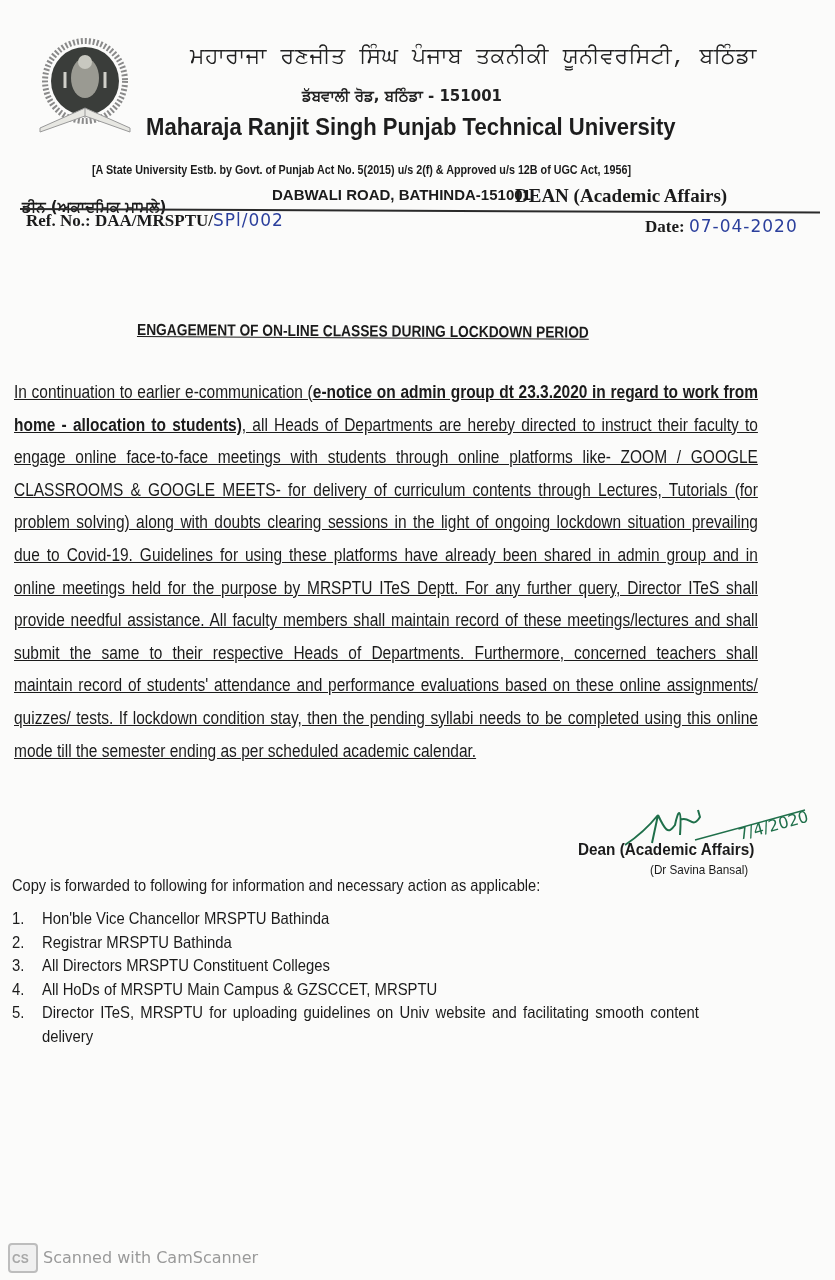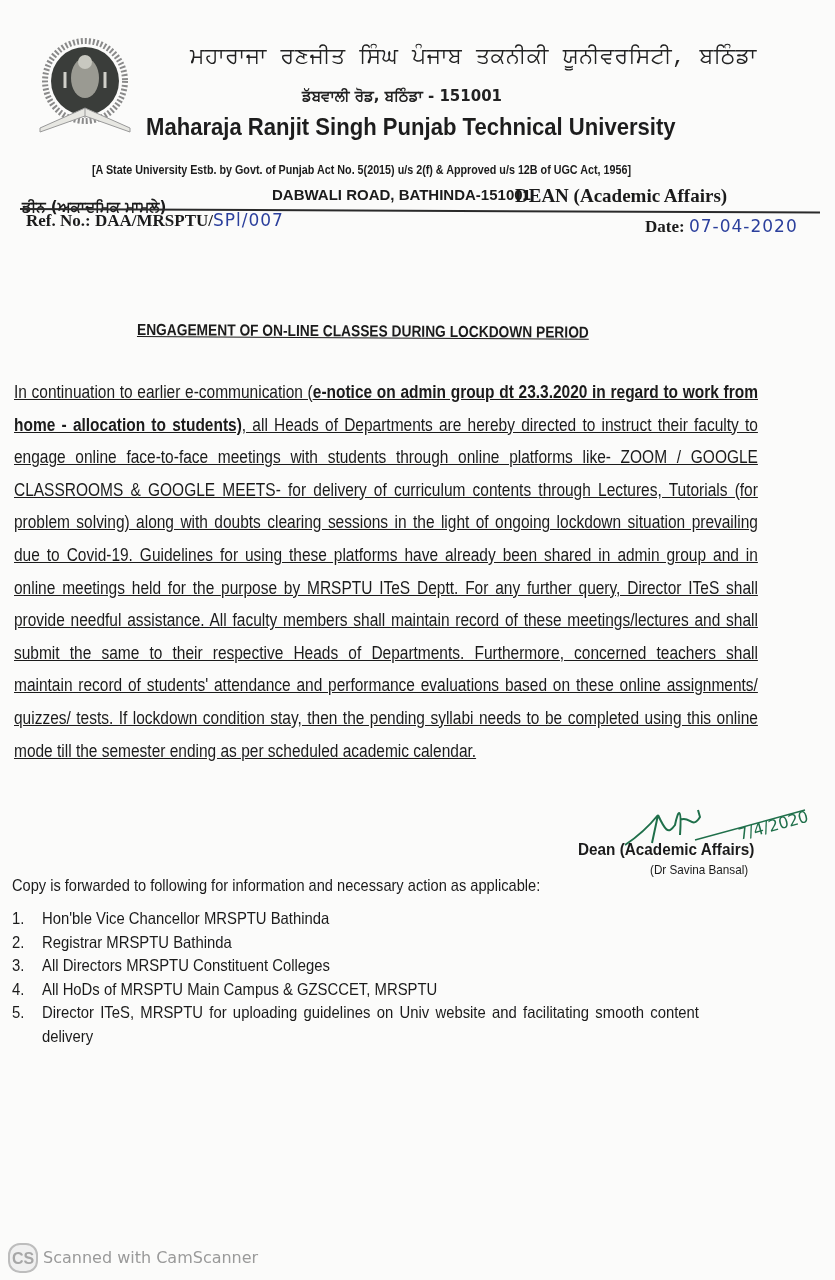--- a/index.html
+++ b/index.html
@@ -35,21 +35,21 @@
   .sig-title { left: 578px; top: 840px; font-size: 17px; font-weight: bold; white-space: nowrap; transform: scaleX(0.9); transform-origin: left; }
   .sig-name { left: 650px; top: 862px; font-size: 13px; white-space: nowrap; transform: scaleX(0.9); transform-origin: left; }
   
   .copy-intro { left: 12px; top: 876px; font-size: 17px; white-space: nowrap; transform: scaleX(0.86); transform-origin: left; }
   .copy-list { left: 12px; top: 907px; width: 760px; margin: 0; padding: 0; list-style: none; font-size: 16.5px; line-height: 23.5px; }
   .copy-list li { display: flex; }
   .copy-list .num { width: 30px; flex: none; transform: scaleX(0.9); transform-origin: left; }
   .copy-list .txt { flex: 1; transform: scaleX(0.9); transform-origin: left; width: 800px; }
   .copy-list .txt.wrap { width: 810px; text-align: justify; text-align-last: left; }
   
-  .cs-badge { left: 8px; top: 1243px; width: 30px; height: 30px; border: 2px solid #bdbdbd; border-radius: 12px; color: #a7a7a7; font-size: 16px; font-weight: bold; line-height: 28px; text-align: left; padding-left: 2px; box-sizing: border-box; background: #f0f0f0; }
+  .cs-badge { left: 8px; top: 1243px; width: 30px; height: 30px; border: 2px solid #bdbdbd; border-radius: 4px; color: #a7a7a7; font-size: 12px; font-weight: bold; line-height: 28px; text-align: left; padding-left: 2px; box-sizing: border-box; background: #f0f0f0; }
   .cs-text { left: 33px; top: 1248px; font-family: "DejaVu Sans", sans-serif; font-size: 16px; color: #9a9a9a; white-space: nowrap; margin-left: 10px; }
 </style>
 </head>
 <body>
 
 <div class="abs logo">
   <svg width="110" height="100" viewBox="0 0 110 100">
     <circle cx="55" cy="45" r="40" fill="none" stroke="#8a8a8a" stroke-width="6" stroke-dasharray="2 2"></circle>
     <circle cx="55" cy="45" r="34" fill="#3a3d3a"></circle>
     <ellipse cx="55" cy="42" rx="14" ry="20" fill="#9a9a92"></ellipse>
@@ -63,21 +63,21 @@
 <div class="abs pa-title">ਮਹਾਰਾਜਾ ਰਣਜੀਤ ਸਿੰਘ ਪੰਜਾਬ ਤਕਨੀਕੀ ਯੂਨੀਵਰਸਿਟੀ, ਬਠਿੰਡਾ</div>
 <div class="abs pa-address">ਡੱਬਵਾਲੀ ਰੋਡ, ਬਠਿੰਡਾ - 151001</div>
 <div class="abs uni-name">Maharaja Ranjit Singh Punjab Technical University</div>
 <div class="abs uni-address">DABWALI ROAD, BATHINDA-151001</div>
 <div class="abs estb">[A State University Estb. by Govt. of Punjab Act No. 5(2015) u/s 2(f) &amp; Approved u/s 12B of UGC Act, 1956]</div>
 <div class="abs pa-dean">ਡੀਨ (ਅਕਾਦਮਿਕ ਮਾਮਲੇ)</div>
 <div class="abs dean-office">DEAN (Academic Affairs)</div>
 <div class="abs rule"></div>
 
 <div class="abs ref">
-  <span>Ref. No.: DAA/MRSPTU/</span><span class="hand">SPl/007</span>
+  <span>Ref. No.: DAA/MRSPTU/</span><span class="hand">SPl/002</span>
 </div>
 <div class="abs date">
   <span>Date: </span><span class="hand">07-04-2020</span>
 </div>
 
 <div class="abs subject">ENGAGEMENT OF ON-LINE CLASSES DURING LOCKDOWN PERIOD</div>
 
 <div class="abs body-text">
   <span class="body-line"><span>In continuation to earlier e-communication (</span><span class="ul">e-notice on admin group dt 23.3.2020 in regard to work from</span></span>
   <span class="body-line"><span class="ul">home - allocation to students)</span><span>,  all Heads of Departments are hereby directed to instruct their faculty to</span></span>

